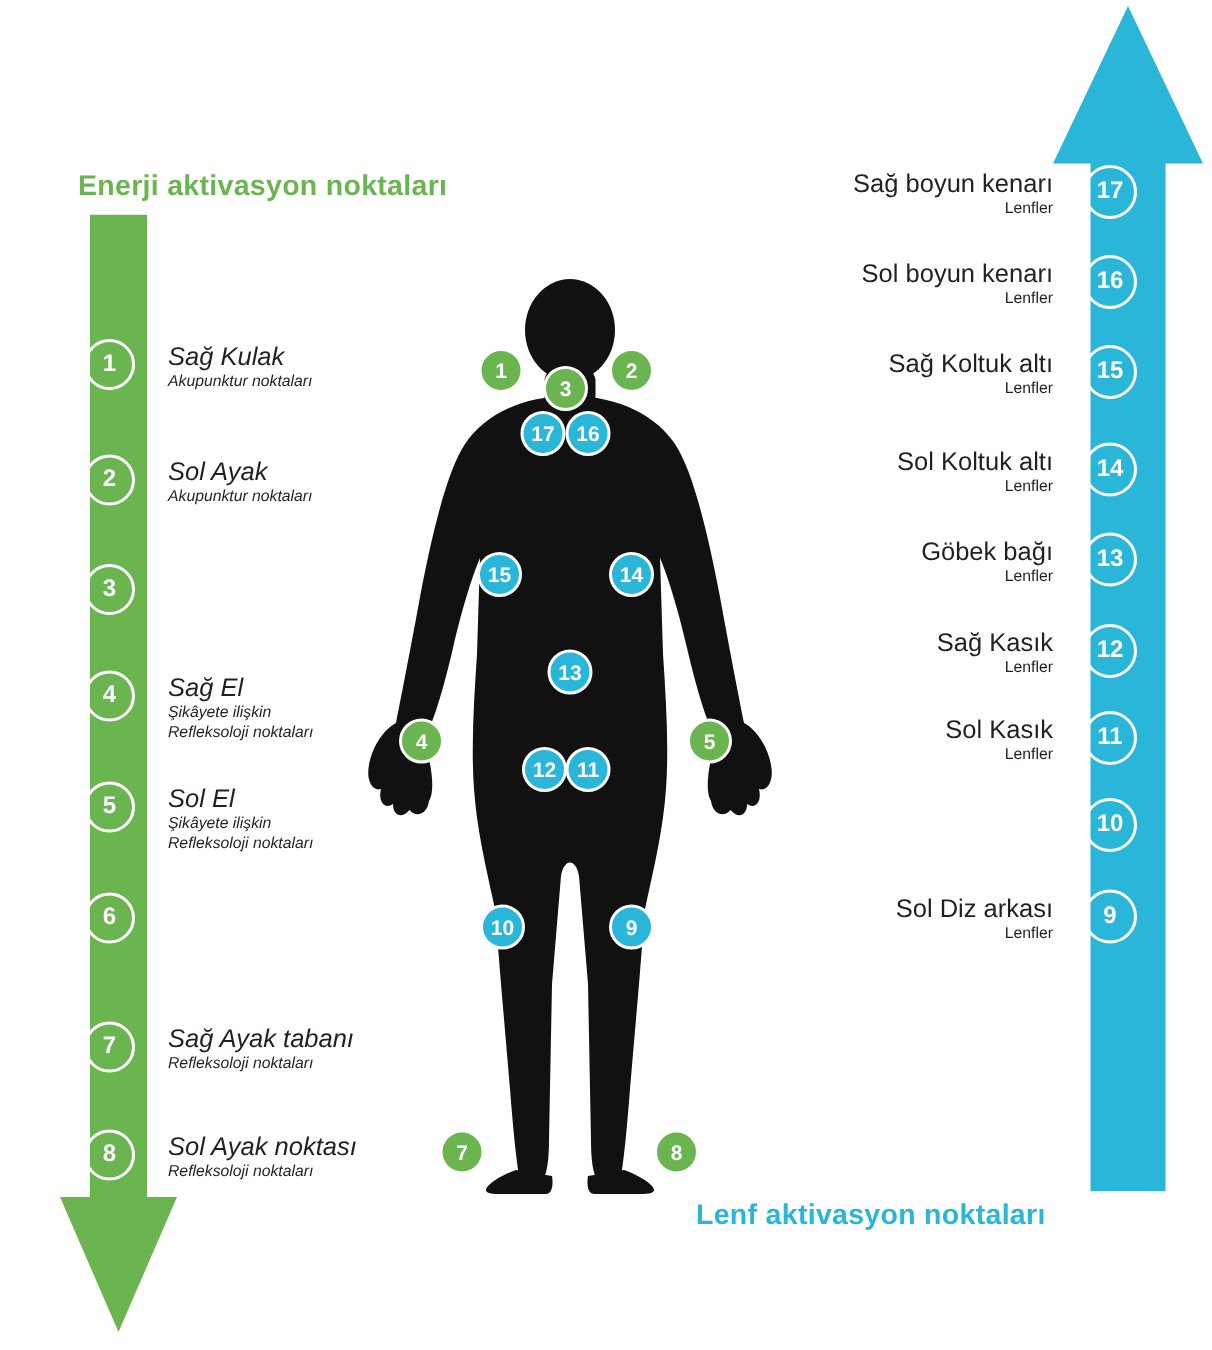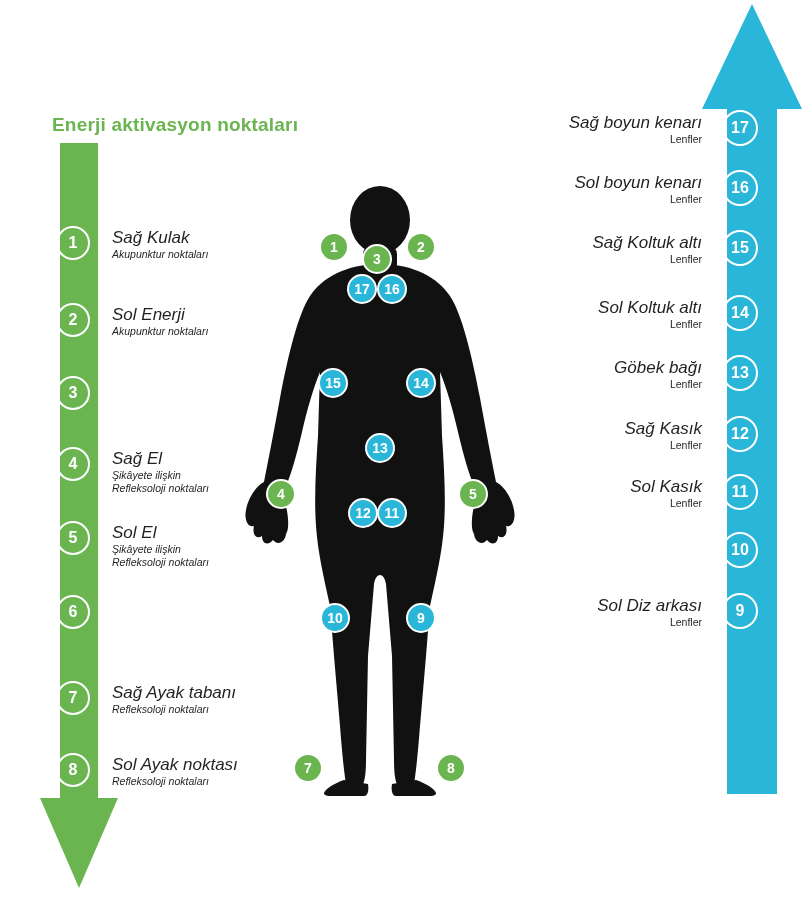--- a/index.html
+++ b/index.html
@@ -118,21 +118,20 @@
     color: #ffffff;
     font-size: 16px;
   }
   .list-right .texts {
     margin-right: 20px;
     text-align: right;
     padding-top: 2px;
   }
   .list-right .lbl-main {
     font-size: 17px;
-    font-style: italic;
   }
   .list-right .lbl-sub {
     font-size: 10.5px;
   }
 
   
   #figure {
     position: absolute;
     left: 232px;
     top: 186px;
@@ -165,20 +164,21 @@
 
   <svg id="arrow-left" class="arrow" viewBox="0 0 78 745">
     <path d="M20,0 L58,0 L58,655 L78,655 L39,745 L0,655 L20,655 Z" fill="#6bb551"></path>
   </svg>
 
   <svg id="arrow-right" class="arrow" viewBox="0 0 100 790">
     <path d="M50,0 L100,105 L75,105 L75,790 L25,790 L25,105 L0,105 Z" fill="#29b6d8"></path>
   </svg>
 
   <div id="title-left" class="title">Enerji aktivasyon noktaları</div>
+  <div id="title-right" class="title">Lenf aktivasyon noktaları</div>
 
   <svg id="figure" viewBox="0 0 272 610">
     <g fill="#111111">
 
       <ellipse cx="136" cy="34" rx="30" ry="34"></ellipse>
 
       <rect x="119" y="60" width="34" height="26" rx="8"></rect>
 
       <path d="M136,78
                C102,78 78,92 66,110
@@ -233,21 +233,21 @@
   <div class="list-item list-left" style="top:226px">
     <div class="badge">1</div>
     <div class="texts">
       <div class="lbl-main">Sağ Kulak</div>
       <div class="lbl-sub">Akupunktur noktaları</div>
     </div>
   </div>
   <div class="list-item list-left" style="top:303px">
     <div class="badge">2</div>
     <div class="texts">
-      <div class="lbl-main">Sol Enerji</div>
+      <div class="lbl-main">Sol Ayak</div>
       <div class="lbl-sub">Akupunktur noktaları</div>
     </div>
   </div>
   <div class="list-item list-left" style="top:376px">
     <div class="badge">3</div>
   </div>
   <div class="list-item list-left" style="top:447px">
     <div class="badge">4</div>
     <div class="texts">
       <div class="lbl-main">Sağ El</div>

